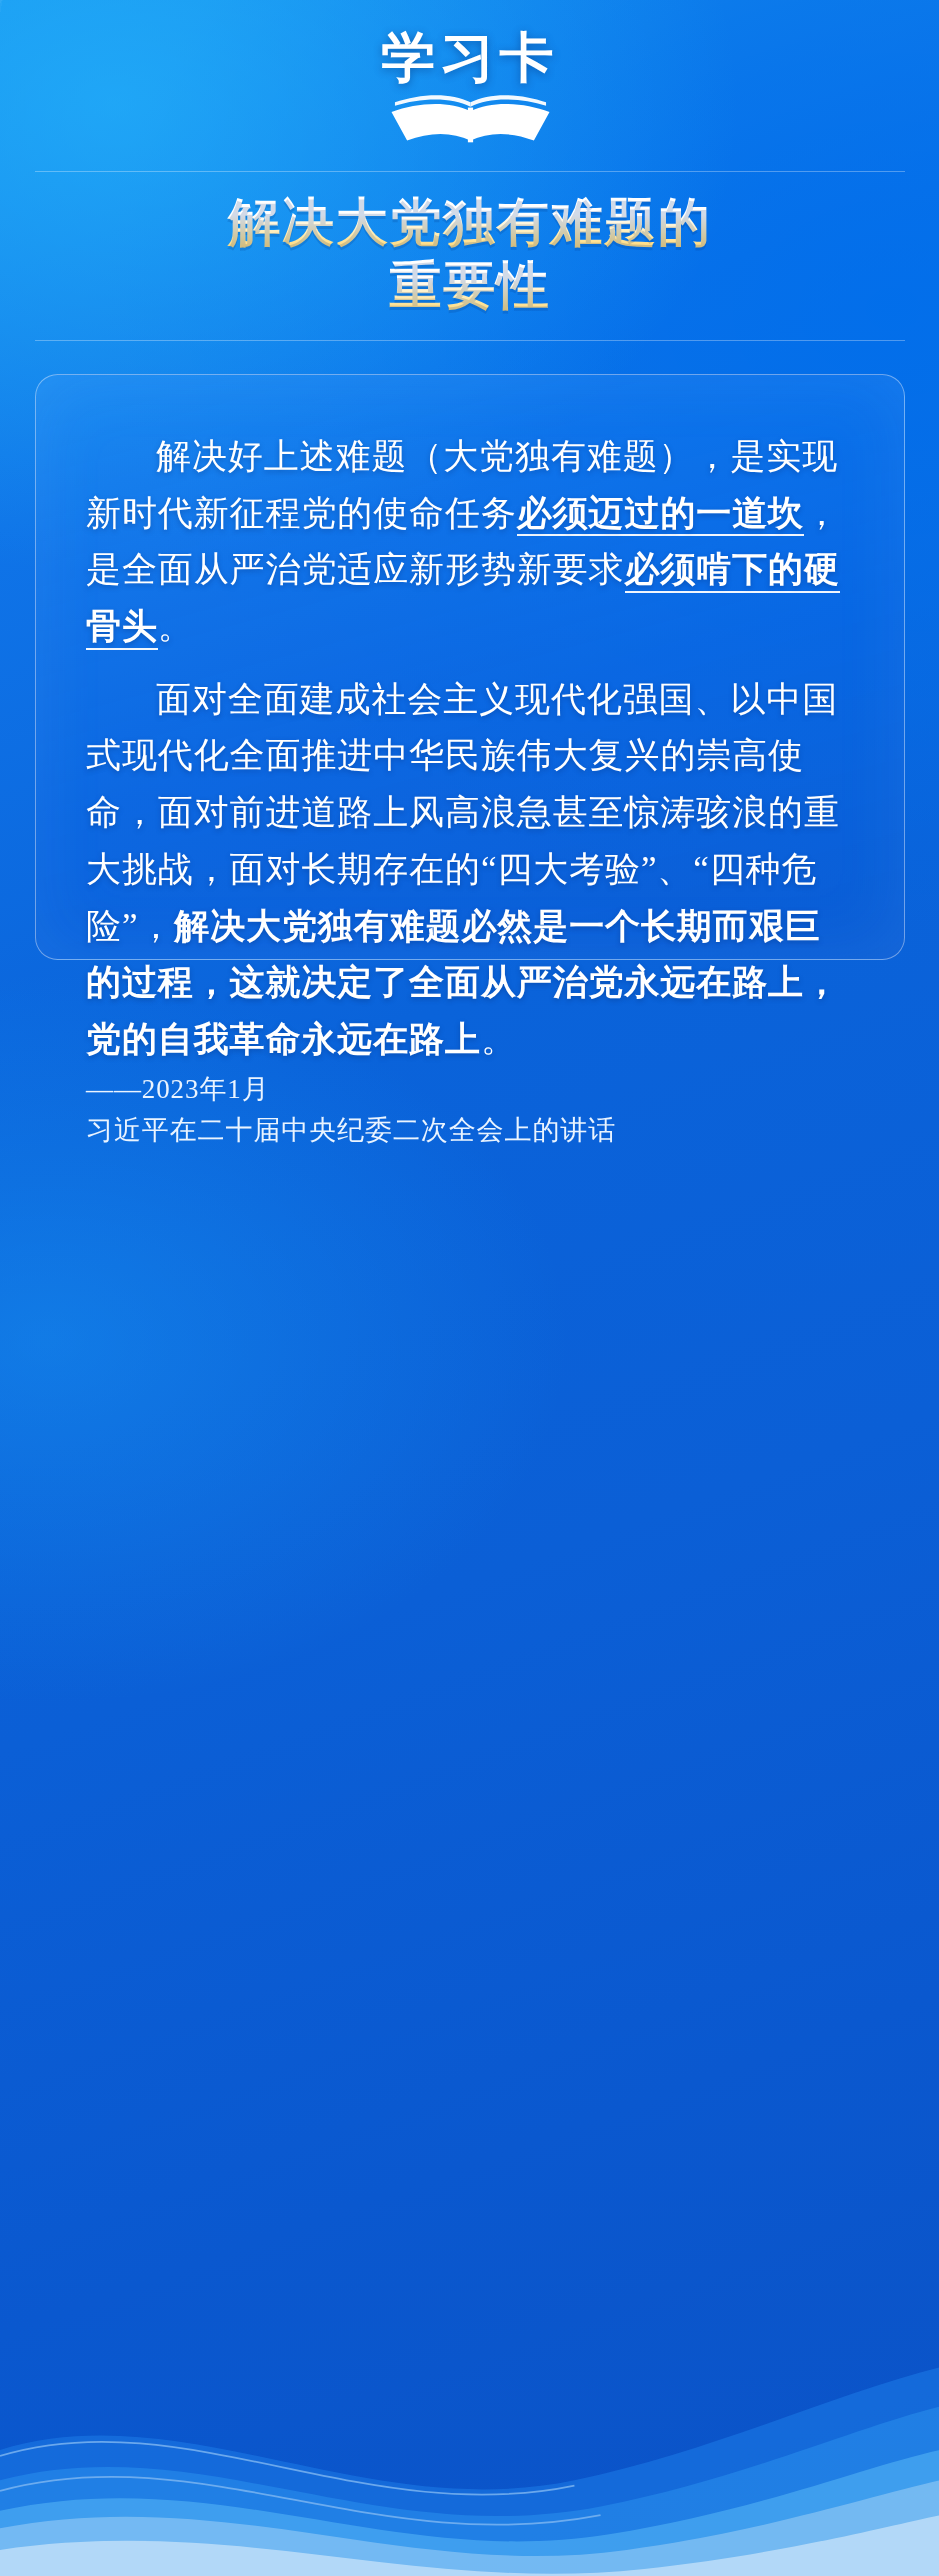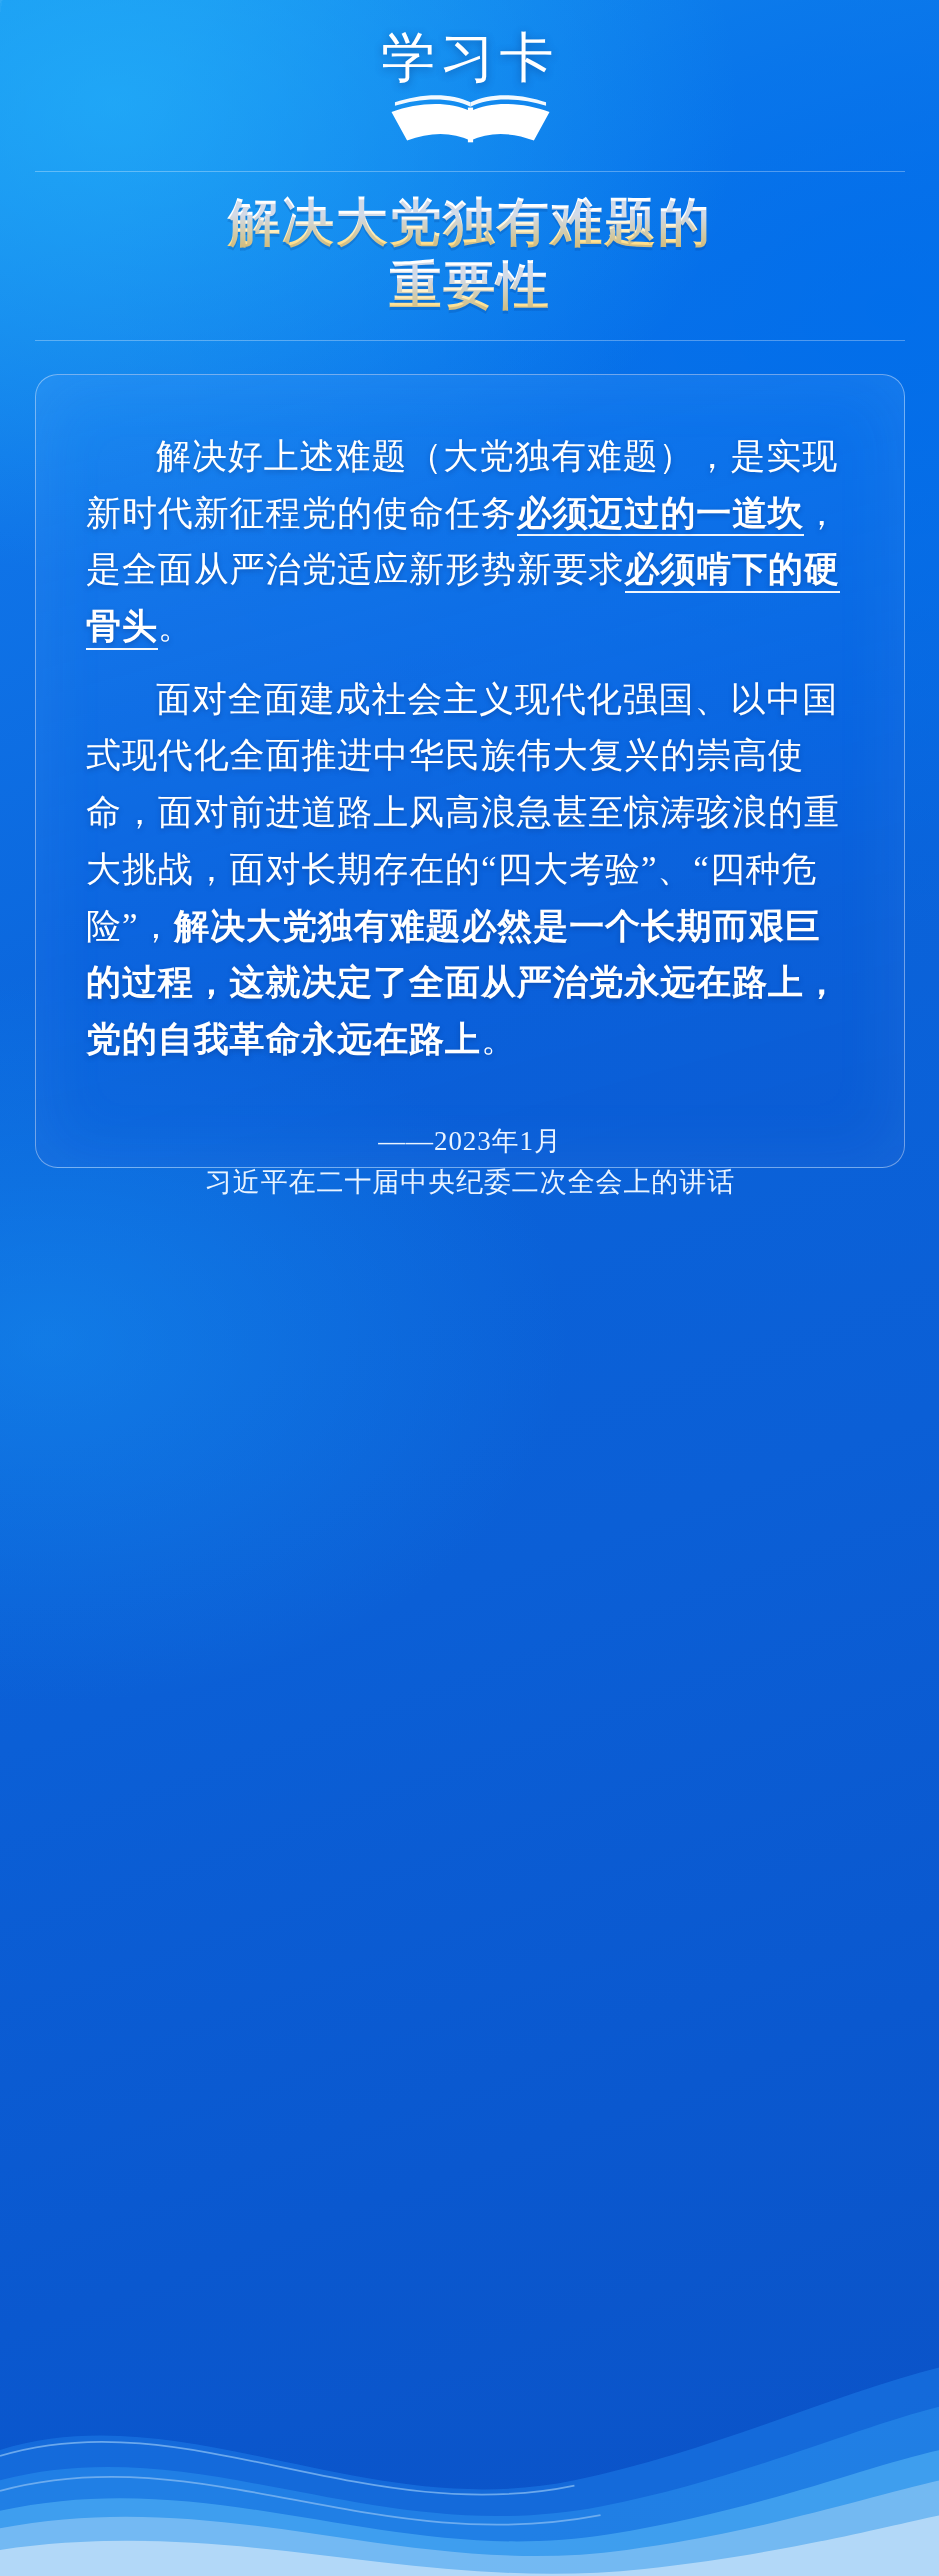--- a/index.html
+++ b/index.html
@@ -32,21 +32,21 @@
   }
 
   
   .logo-wrap {
     position: absolute;
     top: 31px; left: 0; right: 0;
     display: flex; flex-direction: column; align-items: center;
   }
   .logo-text {
     font-family: "Liberation Serif", serif;
-    font-weight: normal;
+    font-weight: bold;
     font-size: 54px;
     letter-spacing: 5.2px;
     color: #ffffff;
     text-shadow: 0 1.7px 8.7px rgba(0,40,110,.45);
     line-height: 1;
   }
   .logo-book { margin-top: 5.2px; }
 
   
   .title-block {
@@ -70,21 +70,21 @@
     color: transparent;
     -webkit-text-fill-color: transparent;
     text-shadow: 0 2.6px 0 rgba(0,50,130,0.18);
   }
 
   
   .card {
     position: absolute;
     top: 374px; left: 35px;
     width: 870px;
-    height: 794px;
+    height: 586px;
     border-radius: 22.6px;
     border: 1.7px solid rgba(255,255,255,0.42);
     background: linear-gradient(165deg, rgba(36,140,246,0.38) 0%, rgba(14,96,226,0.30) 55%, rgba(12,84,206,0.34) 100%);
     box-shadow: inset 0 0 70px rgba(120,200,255,0.12);
     padding: 54px 50px 35px 50px;
   }
   .para {
     color: #ffffff;
     font-family: "Liberation Serif", serif;
     font-size: 35px;
@@ -95,22 +95,21 @@
   }
   .para + .para { margin-top: 16px; }
   .em {
     font-weight: bold;
     border-bottom: 2.6px solid rgba(255,255,255,0.95);
     padding-bottom: 1.7px;
   }
   .strong { font-weight: bold; }
 
   .source {
-    margin-top: 52px;
-    text-align: center;
+    text-align: left;
     color: #eaf4ff;
     font-family: "Liberation Serif", serif;
     font-size: 27px;
     line-height: 1.55;
     letter-spacing: 0.9px;
   }
 
   
   .footer-logo {
     position: absolute;

